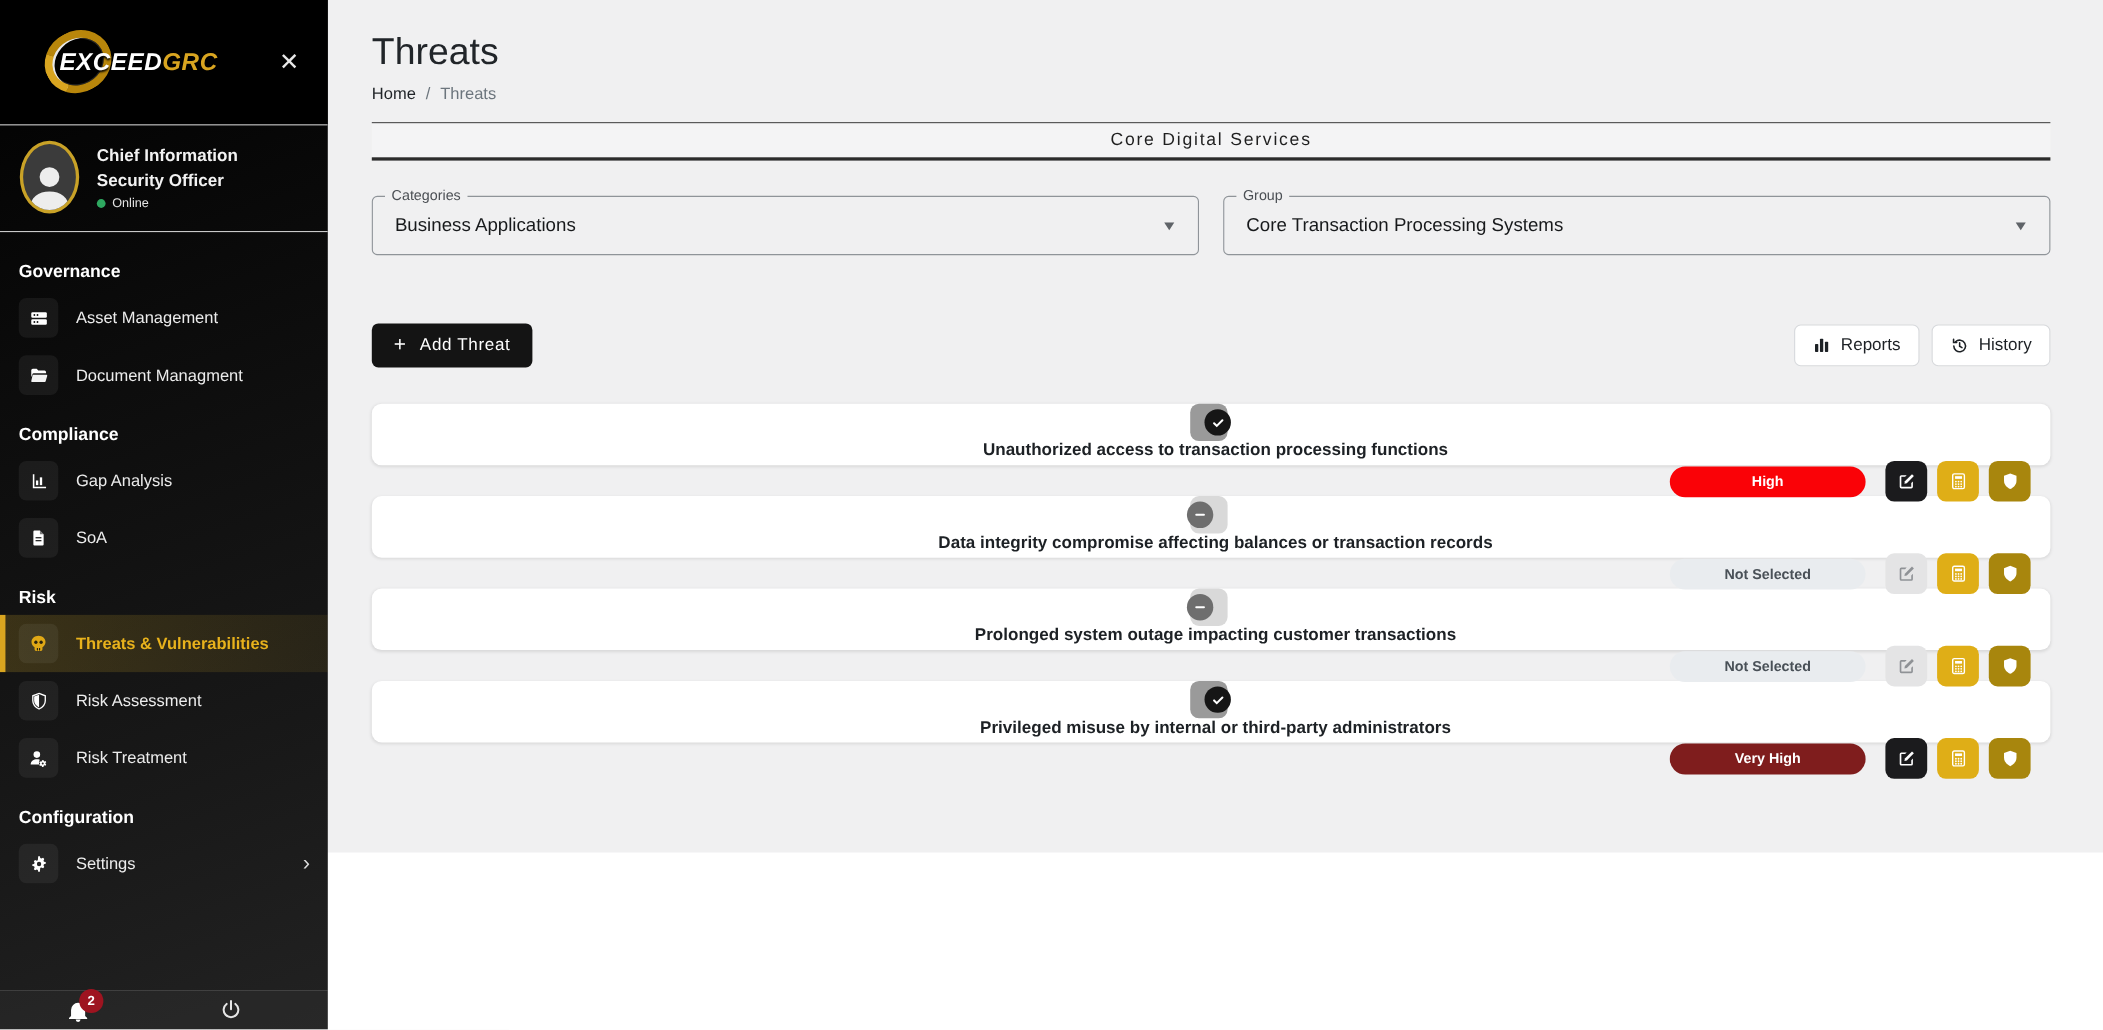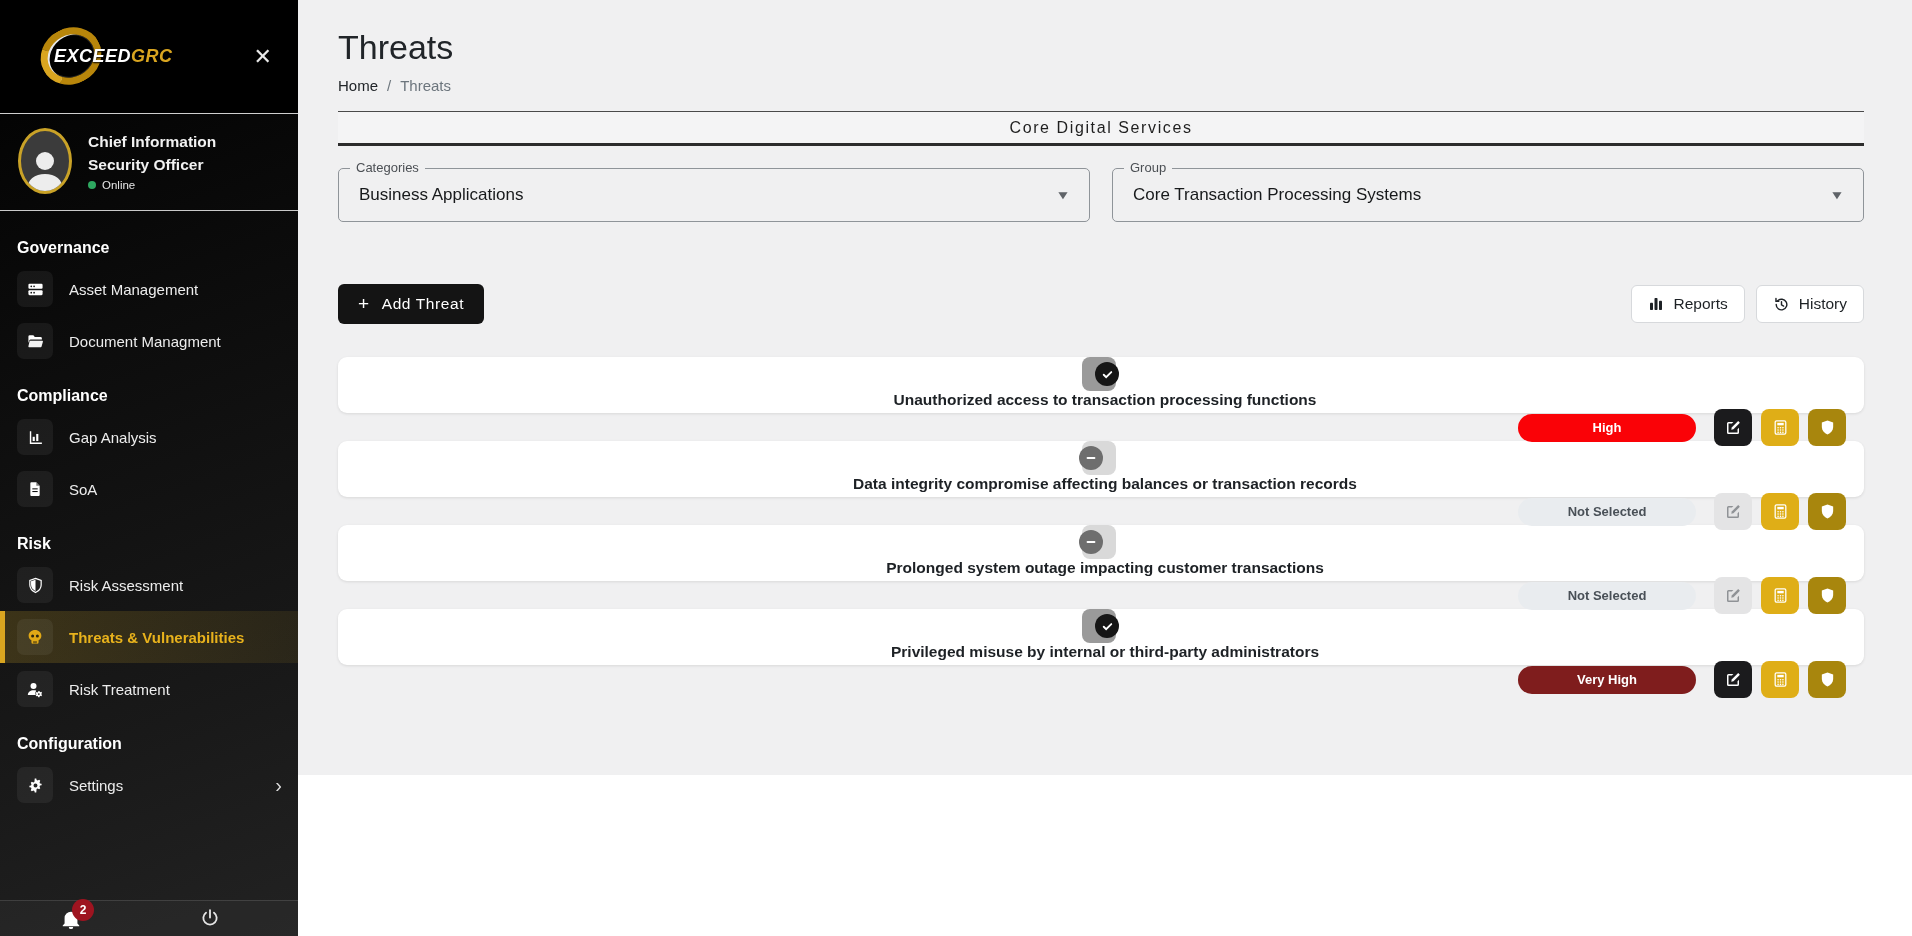--- a/index.html
+++ b/index.html
@@ -14,21 +14,21 @@
     color:#fff; overflow:hidden; }
   .logo-row { height:114px; display:flex; align-items:center; justify-content:space-between;
     padding:0 26px 0 54px; border-bottom:1px solid #cfcfcf; background:#000; }
   .logo { position:relative; display:flex; align-items:center; height:70px; }
   .logo-ring { position:absolute; left:-14px; top:6px; width:62px; height:56px;
     border:7px solid #b8860b; border-radius:50%; transform:rotate(-28deg);
     border-left-color:#d9a520; box-shadow:0 0 0 1px rgba(255,255,255,.15) inset; }
   .logo-ring2 { position:absolute; left:-8px; top:10px; width:56px; height:50px;
     border:3px solid #fff; border-radius:50%; transform:rotate(-28deg);
     border-bottom-color:transparent; border-right-color:transparent; opacity:.9; }
-  .logo-text { position:relative; font-size:18px; font-weight:700; font-style:italic;
+  .logo-text { position:relative; font-size:22px; font-weight:700; font-style:italic;
     letter-spacing:.5px; color:#fff; text-shadow:0 1px 2px #000; }
   .logo-text .grc { color:#d9a520; }
   .close-x { font-size:22px; color:#e8e8e8; cursor:pointer; line-height:1; font-weight:400; }
 
   .user-row { display:flex; align-items:center; gap:16px; padding:14px 18px 16px 18px;
     border-bottom:1px solid #c9c9c9; }
   .avatar { width:54px; height:66px; border-radius:50%; background:#3b3b3b;
     border:3px solid #c9a227; overflow:hidden; display:flex; align-items:flex-end; justify-content:center; flex:0 0 54px; }
   .user-meta .name { font-size:15.5px; font-weight:700; color:#f2f2f2; line-height:1.45; }
   .status { display:flex; align-items:center; gap:6px; margin-top:3px; }
@@ -63,21 +63,21 @@
   .page-title { font-size:34px; font-weight:500; color:#212529; }
   .breadcrumb { margin-top:10px; font-size:15px; display:flex; gap:9px; align-items:center; }
   .breadcrumb .home { color:#212529; cursor:pointer; }
   .breadcrumb .sep { color:#6c757d; }
   .breadcrumb .current { color:#6c757d; }
 
   .panel-head { margin-top:17px; border-top:1px solid #4a4a4a; border-bottom:3px solid #2c2c2c;
     height:35px; display:flex; align-items:center; justify-content:center; background:#f4f4f5; }
   .panel-title { font-size:16px; letter-spacing:1.6px; color:#1f1f1f; }
 
-  .filters { display:flex; gap:22px; margin-top:22px; }
+  .filters { display:flex; gap:22px; margin-top:32px; }
   .mselect { position:relative; flex:1; height:54px; border:1px solid #8f9499; border-radius:5px;
     display:flex; align-items:center; padding:0 20px; cursor:pointer; background:transparent; }
   .mselect .flabel { position:absolute; top:-9px; left:11px; background:#f0f0f1; padding:0 6px;
     font-size:13px; color:#4b4f54; }
   .mselect .value { font-size:17px; color:#17191b; }
   .mselect .arrow { margin-left:auto; font-size:12px; color:#5f6368; transform:scaleX(1.3); }
 
   .toolbar { display:flex; align-items:center; margin-top:62px; }
   .btn-add { display:flex; align-items:center; gap:12px; height:40px; padding:0 20px;
     background:#141414; color:#fff; border:none; border-radius:6px; font-size:15.5px;
@@ -196,41 +196,41 @@
               <path d="M14 2v5h5" fill="#111" opacity=".55"></path>
               <rect x="8" y="11" width="8" height="1.6" fill="#111"></rect>
               <rect x="8" y="15" width="8" height="1.6" fill="#111"></rect>
             </svg>
         </span>
         <span class="label">SoA</span>
       </div>
 
       <div class="section-label">Risk</div>
 
-      <div class="nav-item">
-        <span class="icon-box">
-          <svg width="17" height="17" viewBox="0 0 24 24">
-              <path d="M12 2l8 3v6.2c0 4.9-3.4 8.3-8 10.8-4.6-2.5-8-5.9-8-10.8V5z" fill="none" stroke="#fff" stroke-width="1.7"></path>
-              <path d="M12 3.8v16.3c-3.8-2.2-6.3-5.1-6.3-9V6z" fill="#fff"></path>
-            </svg>
-        </span>
-        <span class="label">Risk Assessment</span>
-      </div>
-
       <div class="nav-item active">
         <span class="icon-box">
           <svg width="18" height="18" viewBox="0 0 24 24" fill="#e0a816">
               <path d="M12 2.5c-4.7 0-8.5 3.4-8.5 7.7 0 2.6 1.5 4.9 3.7 6.2v2.6a2 2 0 0 0 2 2h5.6a2 2 0 0 0 2-2v-2.6c2.2-1.3 3.7-3.6 3.7-6.2 0-4.3-3.8-7.7-8.5-7.7z"></path>
               <circle cx="8.8" cy="10.5" r="2" fill="#2a2410"></circle>
               <circle cx="15.2" cy="10.5" r="2" fill="#2a2410"></circle>
               <rect x="10" y="17.5" width="1.4" height="3" fill="#2a2410"></rect>
               <rect x="12.6" y="17.5" width="1.4" height="3" fill="#2a2410"></rect>
             </svg>
         </span>
         <span class="label">Threats &amp; Vulnerabilities</span>
+      </div>
+
+      <div class="nav-item">
+        <span class="icon-box">
+          <svg width="17" height="17" viewBox="0 0 24 24">
+              <path d="M12 2l8 3v6.2c0 4.9-3.4 8.3-8 10.8-4.6-2.5-8-5.9-8-10.8V5z" fill="none" stroke="#fff" stroke-width="1.7"></path>
+              <path d="M12 3.8v16.3c-3.8-2.2-6.3-5.1-6.3-9V6z" fill="#fff"></path>
+            </svg>
+        </span>
+        <span class="label">Risk Assessment</span>
       </div>
 
       <div class="nav-item">
         <span class="icon-box">
           <svg width="18" height="18" viewBox="0 0 24 24" fill="#fff">
               <circle cx="10" cy="8" r="4"></circle>
               <path d="M2.5 20c0-4.4 3.4-6.5 7.5-6.5 1.3 0 2.5.2 3.6.6A6.5 6.5 0 0 0 13 20z"></path>
               <path fill-rule="evenodd" d="M18 14.6l.4 1.3c.3.1.5.2.8.4l1.3-.5.9 1.5-1 .9v.9l1 .9-.9 1.5-1.3-.5c-.3.2-.5.3-.8.4L18 23h-1.7l-.4-1.3a3 3 0 0 1-.8-.4l-1.3.5-.9-1.5 1-.9v-.9l-1-.9.9-1.5 1.3.5c.3-.2.5-.3.8-.4l.4-1.3zm-.85 3a1.2 1.2 0 1 0 0 2.4 1.2 1.2 0 0 0 0-2.4z"></path>
             </svg>
         </span>

